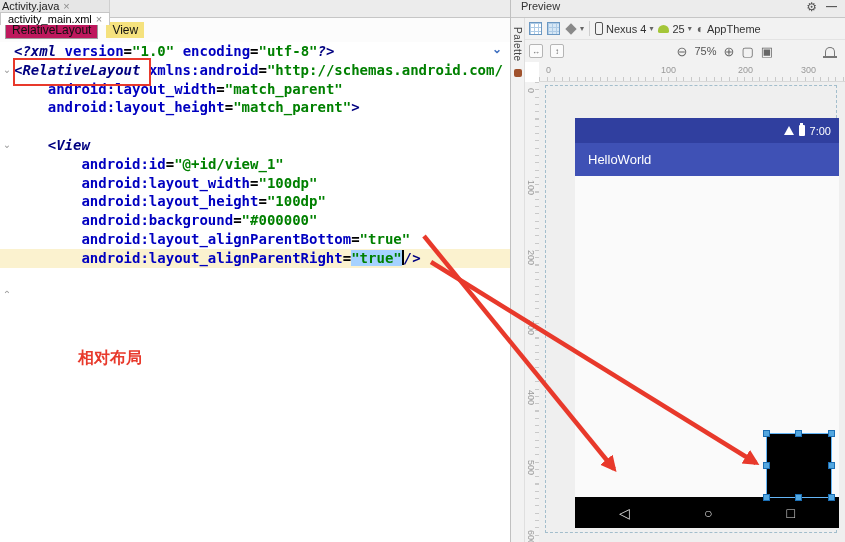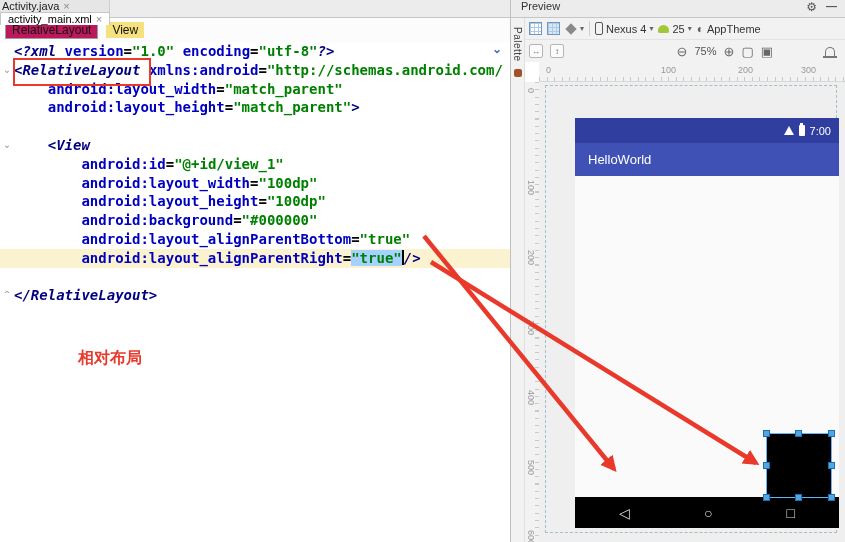--- a/index.html
+++ b/index.html
@@ -159,21 +159,20 @@
       <div class="code-line"><span class="tk-p">    </span><span class="tk-attr">android:layout_height</span><span class="tk-p">=</span><span class="tk-str">"match_parent"</span><span class="tk-tag">&gt;</span></div>
       <div class="code-line"></div>
       <div class="code-line"><span class="tk-p">    </span><span class="tk-tag">&lt;View</span></div>
       <div class="code-line"><span class="tk-p">        </span><span class="tk-attr">android:id</span><span class="tk-p">=</span><span class="tk-str">"@+id/view_1"</span></div>
       <div class="code-line"><span class="tk-p">        </span><span class="tk-attr">android:layout_width</span><span class="tk-p">=</span><span class="tk-str">"100dp"</span></div>
       <div class="code-line"><span class="tk-p">        </span><span class="tk-attr">android:layout_height</span><span class="tk-p">=</span><span class="tk-str">"100dp"</span></div>
       <div class="code-line"><span class="tk-p">        </span><span class="tk-attr">android:background</span><span class="tk-p">=</span><span class="tk-str">"#000000"</span></div>
       <div class="code-line"><span class="tk-p">        </span><span class="tk-attr">android:layout_alignParentBottom</span><span class="tk-p">=</span><span class="tk-str">"true"</span></div>
       <div class="code-line current"><span class="tk-p">        </span><span class="tk-attr">android:layout_alignParentRight</span><span class="tk-p">=</span><span class="tk-sel">"true"</span><span class="caret"></span><span class="tk-tag">/&gt;</span></div>
       <div class="code-line"></div>
-      <div class="code-line"><span class="tk-tag">&lt;/RelativeLayout&gt;</span></div>
     </div>
   <div class="scroll-marker">⌄</div>
   <div class="code-annotation">相对布局</div>
 </div>
 
 <div class="red-box"></div>
 
 <div class="pane-divider"></div>
 
 <div class="pv-header">

